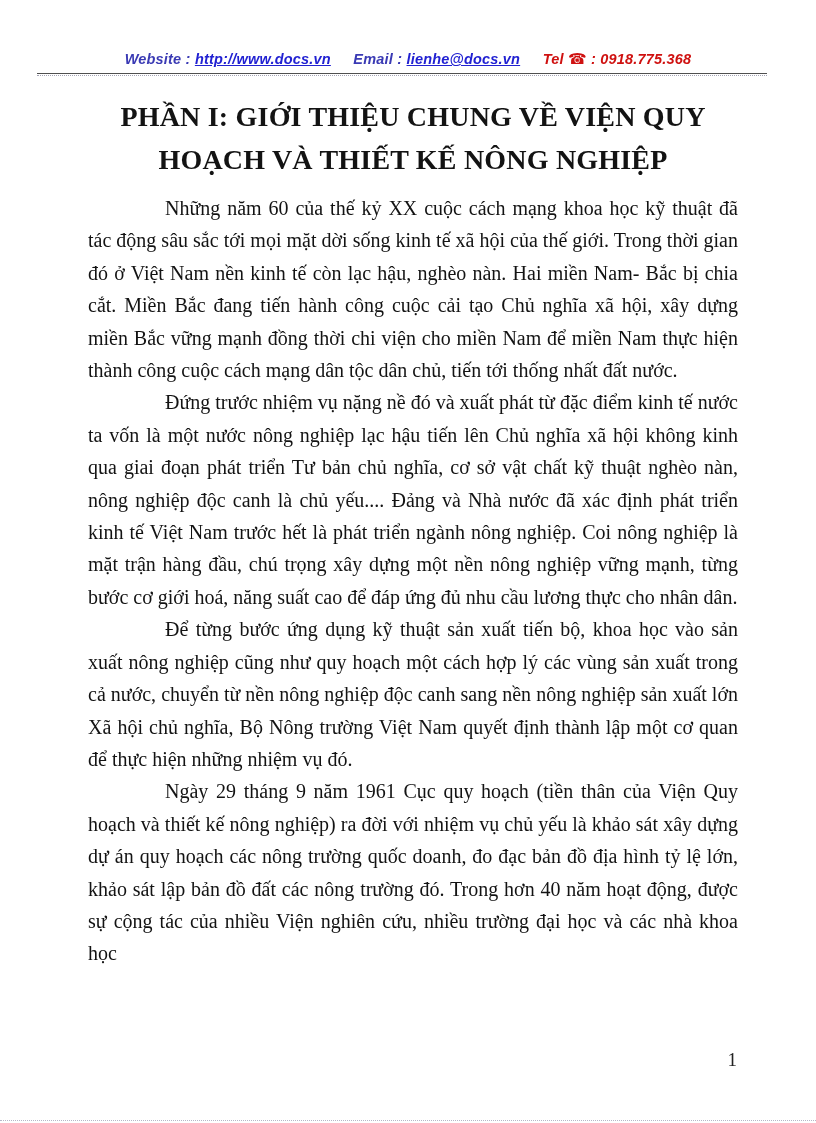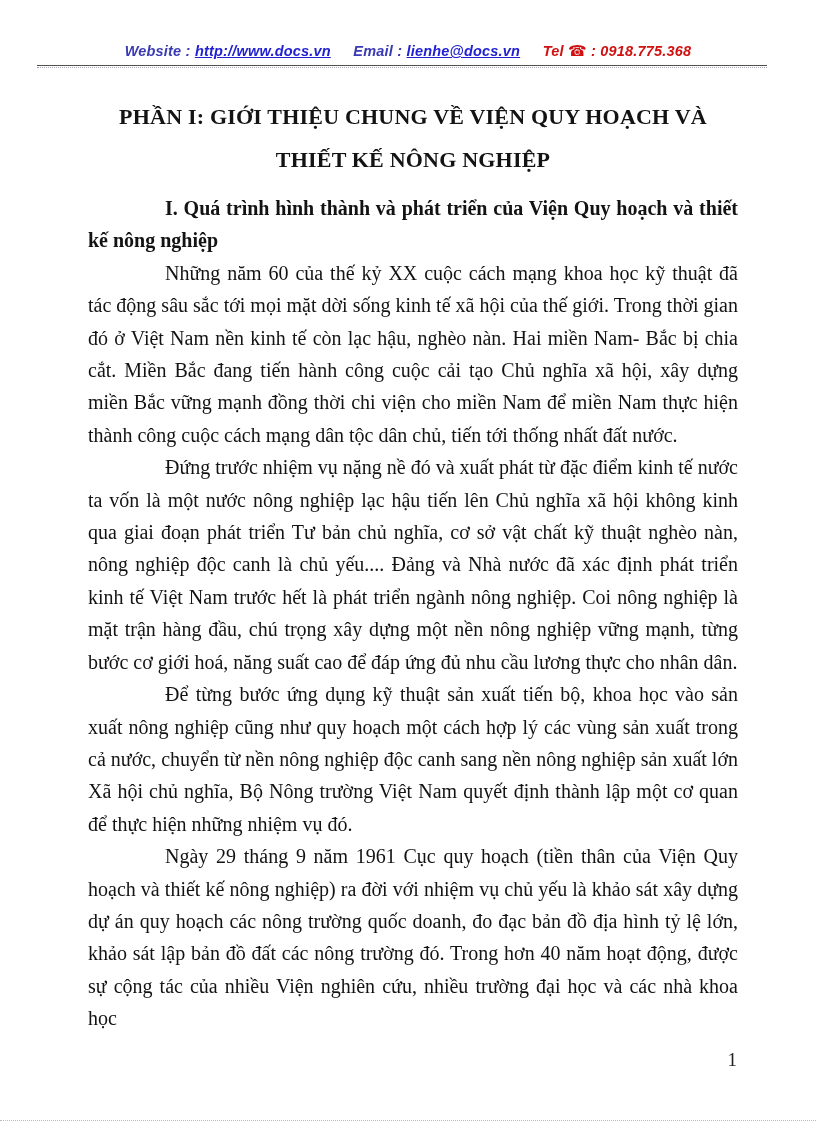--- a/index.html
+++ b/index.html
@@ -8,21 +8,21 @@
     position: relative;
     width: 816px;
     height: 1123px;
     margin: 0 auto;
     background: #ffffff;
     font-family: "Liberation Serif", "DejaVu Serif", serif;
     color: #131313;
     overflow: hidden;
   }
   
-  .header { position: absolute; top: 42px; left: 0; right: 0; }
+  .header { position: absolute; top: 50px; left: 0; right: 0; }
   .header-text {
     text-align: center;
     font-family: "Liberation Sans", "DejaVu Sans", sans-serif;
     font-weight: bold;
     font-style: italic;
     font-size: 14.5px;
     letter-spacing: 0.2px;
     white-space: nowrap;
   }
   .hdr-label-blue { color: #3a3ab4; }
@@ -39,21 +39,21 @@
     border-bottom: 1px dotted #a5a5b5;
   }
   
   .content {
     position: absolute;
     top: 95px;
     left: 88px;
     width: 650px;
   }
   .doc-title {
-    font-size: 22px;
+    font-size: 28px;
     font-weight: bold;
     text-align: center;
     line-height: 43px;
     margin-bottom: 11px;
     letter-spacing: 0.2px;
   }
   .para {
     font-size: 20px;
     line-height: 32.4px;
     text-align: justify;
@@ -91,21 +91,20 @@
       <span class="hdr-sep"></span>
       <span class="hdr-tel">Tel</span>
       <span class="hdr-tel tel-icon">☎</span>
       <span class="hdr-tel">: 0918.775.368</span>
     </div>
     <div class="header-rule"></div>
   </div>
 
   <div class="content">
     <div class="doc-title">PHẦN I: GIỚI THIỆU CHUNG VỀ VIỆN QUY HOẠCH VÀ THIẾT KẾ NÔNG NGHIỆP</div>
-    <p class="para section-heading">I. Quá trình hình thành và phát triển của Viện Quy hoạch và thiết kế nông nghiệp</p>
     <p class="para">Những năm 60 của thế kỷ XX cuộc cách mạng khoa học kỹ thuật đã tác động sâu sắc tới mọi mặt dời sống kinh tế xã hội của thế giới. Trong thời gian đó ở Việt Nam nền kinh tế còn lạc hậu, nghèo nàn. Hai miền Nam- Bắc bị chia cắt. Miền Bắc đang tiến hành công cuộc cải tạo Chủ nghĩa xã hội, xây dựng miền Bắc vững mạnh đồng thời chi viện cho miền Nam để miền Nam thực hiện thành công cuộc cách mạng dân tộc dân chủ, tiến tới thống nhất đất nước.</p>
     <p class="para">Đứng trước nhiệm vụ nặng nề đó và xuất phát từ đặc điểm kinh tế nước ta vốn là một nước nông nghiệp lạc hậu tiến lên Chủ nghĩa xã hội không kinh qua giai đoạn phát triển Tư bản chủ nghĩa, cơ sở vật chất kỹ thuật nghèo nàn, nông nghiệp độc canh là chủ yếu.... Đảng và Nhà nước đã xác định phát triển kinh tế Việt Nam trước hết là phát triển ngành nông nghiệp. Coi nông nghiệp là mặt trận hàng đầu, chú trọng xây dựng một nền nông nghiệp vững mạnh, từng bước cơ giới hoá, năng suất cao để đáp ứng đủ nhu cầu lương thực cho nhân dân.</p>
     <p class="para">Để từng bước ứng dụng kỹ thuật sản xuất tiến bộ, khoa học vào sản xuất nông nghiệp cũng như quy hoạch một cách hợp lý các vùng sản xuất trong cả nước, chuyển từ nền nông nghiệp độc canh sang nền nông nghiệp sản xuất lớn Xã hội chủ nghĩa, Bộ Nông trường Việt Nam quyết định thành lập một cơ quan để thực hiện những nhiệm vụ đó.</p>
     <p class="para">Ngày 29 tháng 9 năm 1961 Cục quy hoạch (tiền thân của Viện Quy hoạch và thiết kế nông nghiệp) ra đời với nhiệm vụ chủ yếu là khảo sát xây dựng dự án quy hoạch các nông trường quốc doanh, đo đạc bản đồ địa hình tỷ lệ lớn,  khảo sát lập bản đồ đất các nông trường đó. Trong hơn 40 năm hoạt động, được sự cộng tác của nhiều Viện nghiên cứu, nhiều trường đại học và các nhà khoa học</p>
   </div>
 
   <div class="page-number">1</div>
   <div class="page-bottom-edge"></div>
 
 </div>

